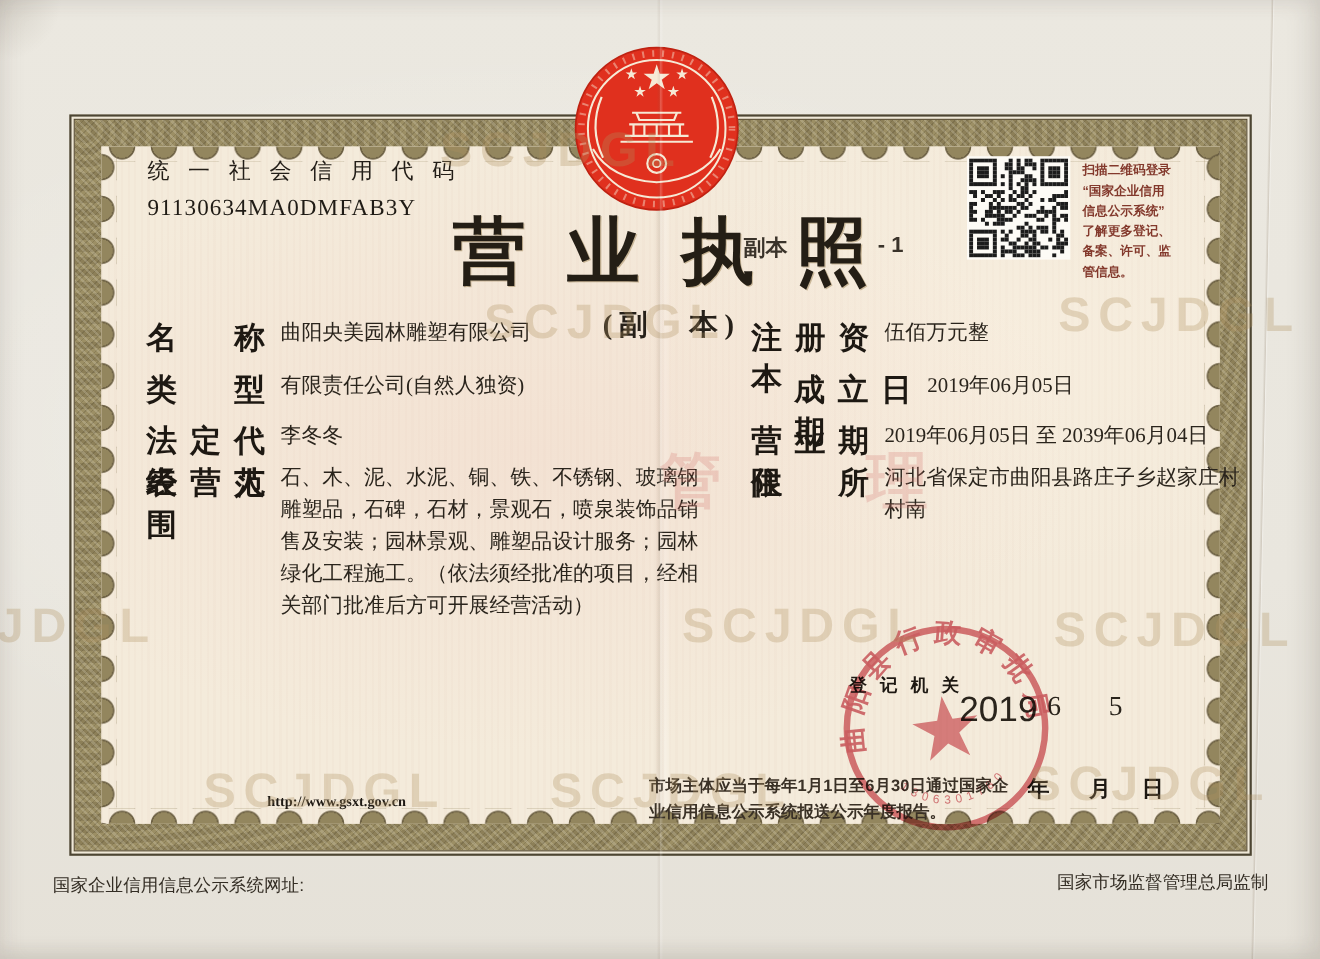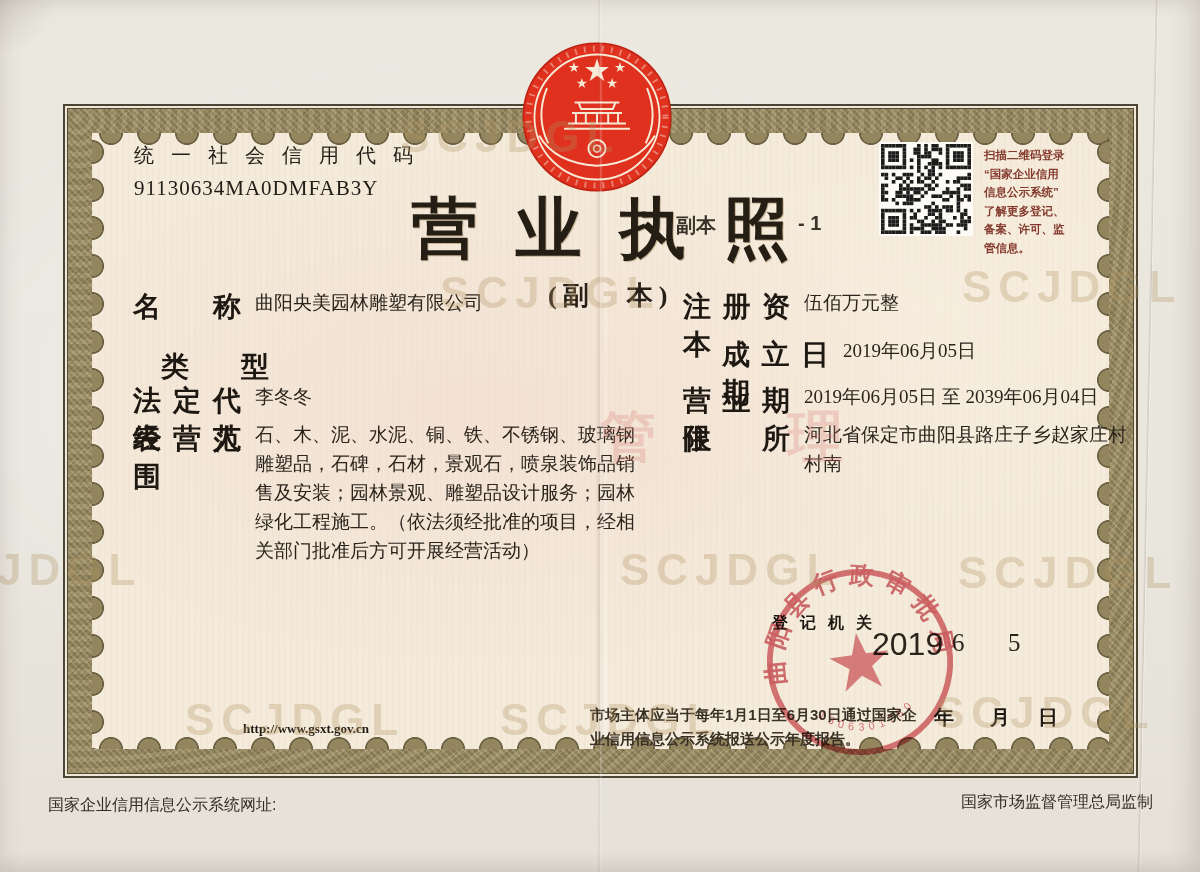--- a/index.html
+++ b/index.html
@@ -448,22 +448,23 @@
 
   <div class="abs title">营业执照</div>
   <div class="abs copy-note pre">副本</div>
   <div class="abs copy-note suf">- 1</div>
   <div class="abs dup-label">(副　本)</div>
 
   <div class="abs frow" style="left:133px;top:288px;width:470px;">
     <span class="flabel l">名称</span>
     <span class="fvalue">曲阳央美园林雕塑有限公司</span>
   </div>
-  <div class="abs frow" style="left:133px;top:348px;width:470px;margin-left:28px;">
+  <div class="abs frow" style="left:133px;top:336px;width:470px;">
     <span class="flabel l">类型</span>
+    <span class="fvalue">有限责任公司(自然人独资)</span>
   </div>
   <div class="abs frow" style="left:133px;top:382px;width:470px;">
     <span class="flabel l">法定代表人</span>
     <span class="fvalue">李冬冬</span>
   </div>
   <div class="abs frow" style="left:133px;top:420px;width:505px;">
     <span class="flabel l">经营范围</span>
     <span class="fvalue" style="width:382px;">石、木、泥、水泥、铜、铁、不锈钢、玻璃钢雕塑品，石碑，石材，景观石，喷泉装饰品销售及安装；园林景观、雕塑品设计服务；园林绿化工程施工。（依法须经批准的项目，经相关部门批准后方可开展经营活动）</span>
   </div>
 

